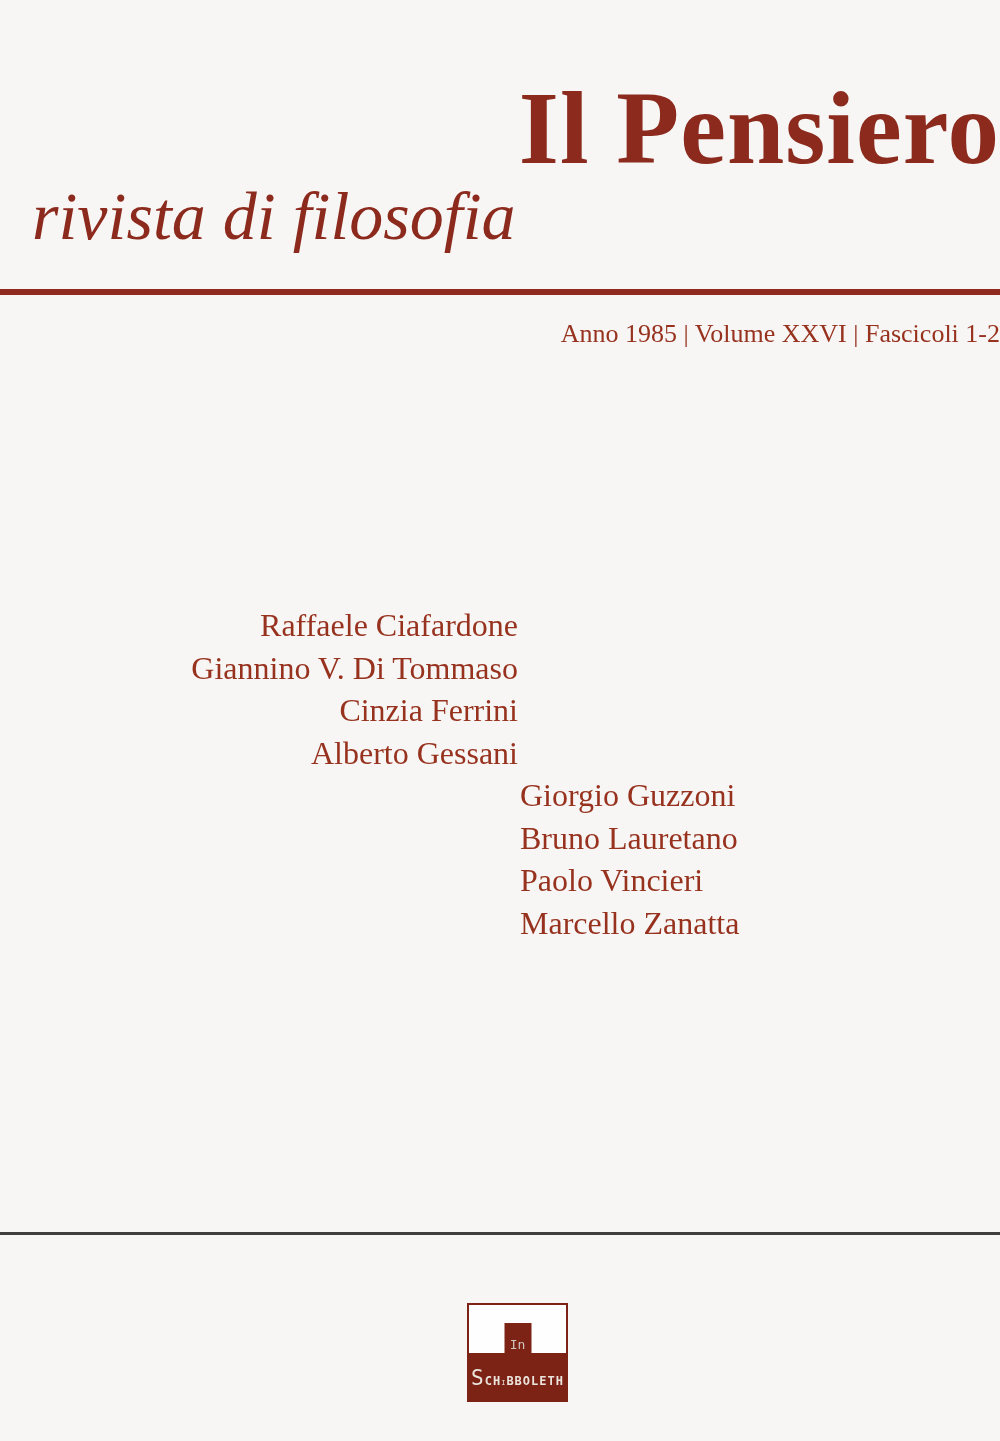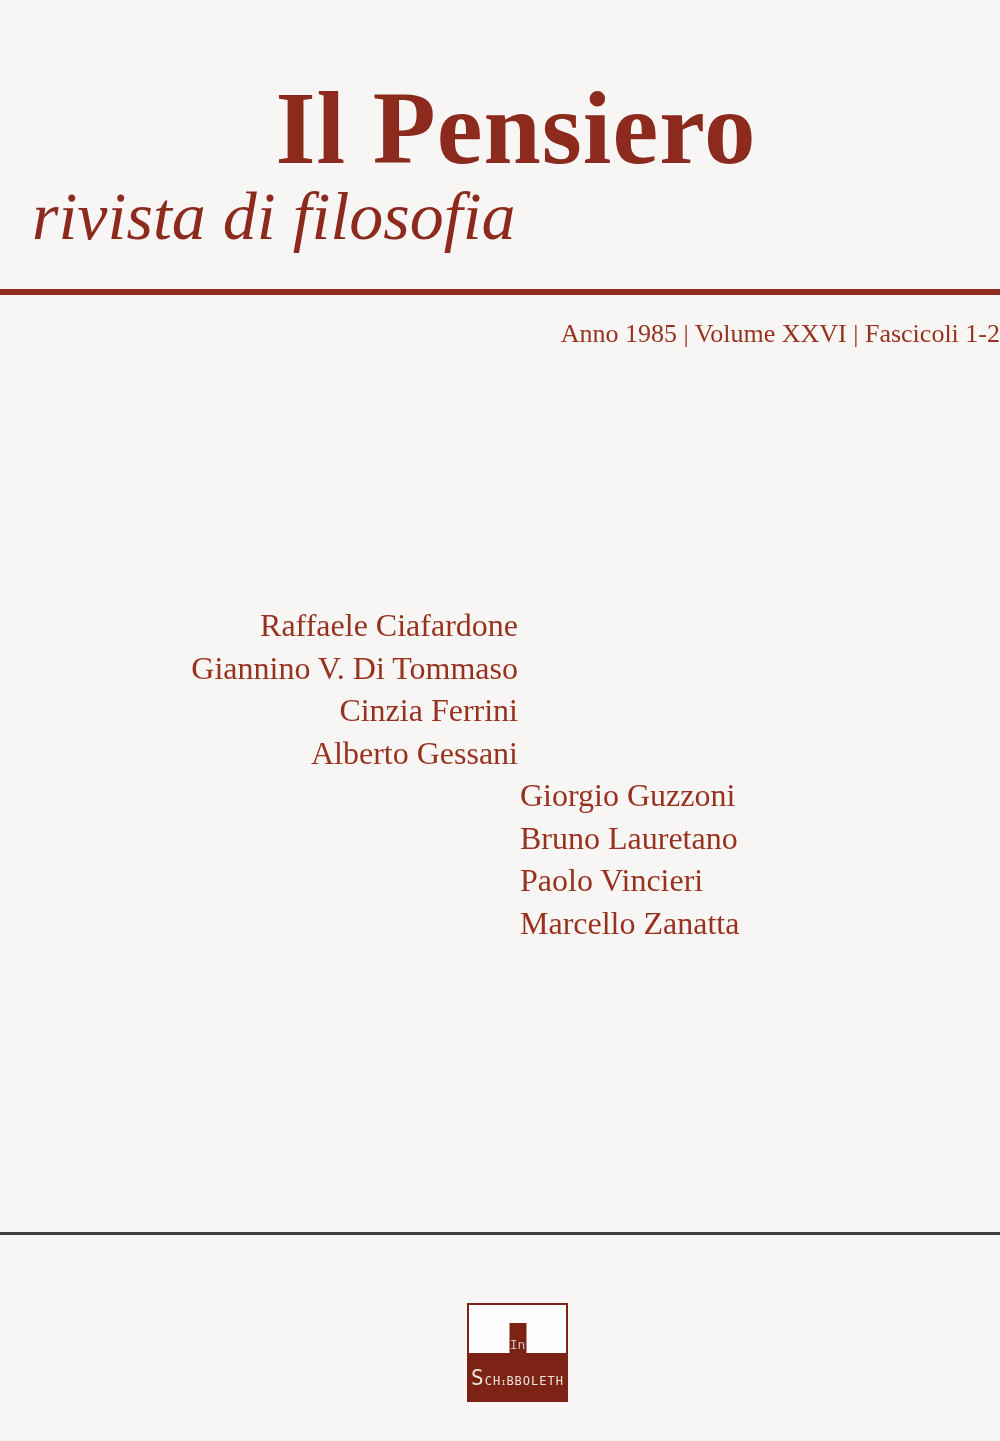--- a/index.html
+++ b/index.html
@@ -21,21 +21,21 @@
   .cover{
     position:relative;
     width:1000px;
     height:1441px;
     background:var(--background);
     overflow:hidden;
   }
   .title{
     position:absolute;
     top:72px; left:32px; right:0;
-    text-align:center;
+    text-align:right;
     font-size:103px;
     font-weight:bold;
     line-height:1.1;
     color:var(--title-red);
     letter-spacing:1px;
   }
   .subtitle{
     position:absolute;
     top:176px; left:32px; right:0;
     font-style:italic;
@@ -89,21 +89,21 @@
   }
   .logo-top{
     position:relative;
     height:48px;
     background:var(--logo-panel);
   }
   .logo-in{
     position:absolute;
     bottom:0; left:50%;
     transform:translateX(-50%);
-    width:17px; height:30px;
+    width:27px; height:30px;
     background:var(--logo-red);
     display:flex;
     align-items:flex-end;
     justify-content:center;
     padding-bottom:1px;
     font-family:"DejaVu Sans Mono","Liberation Mono",monospace;
     font-size:13px;
     color:var(--logo-in-text);
   }
   .logo-bottom{
@@ -111,21 +111,21 @@
     background:var(--logo-red);
     display:flex;
     align-items:baseline;
     justify-content:center;
     padding-top:13px;
     font-family:"DejaVu Sans Mono","Liberation Mono",monospace;
     color:var(--logo-text);
     letter-spacing:1px;
   }
   .lg-s{font-size:21px;}
-  .lg-mid,.lg-rest{font-size:12px;}
+  .lg-mid,.lg-rest{font-size:12px;font-weight:bold;}
   .lg-i{font-size:10px;font-variant:small-caps;}
 </style>
 </head>
 <body>
 
 <div class="cover">
 
   <h1 class="title">Il Pensiero</h1>
   <div class="subtitle">rivista di filosofia</div>
 

